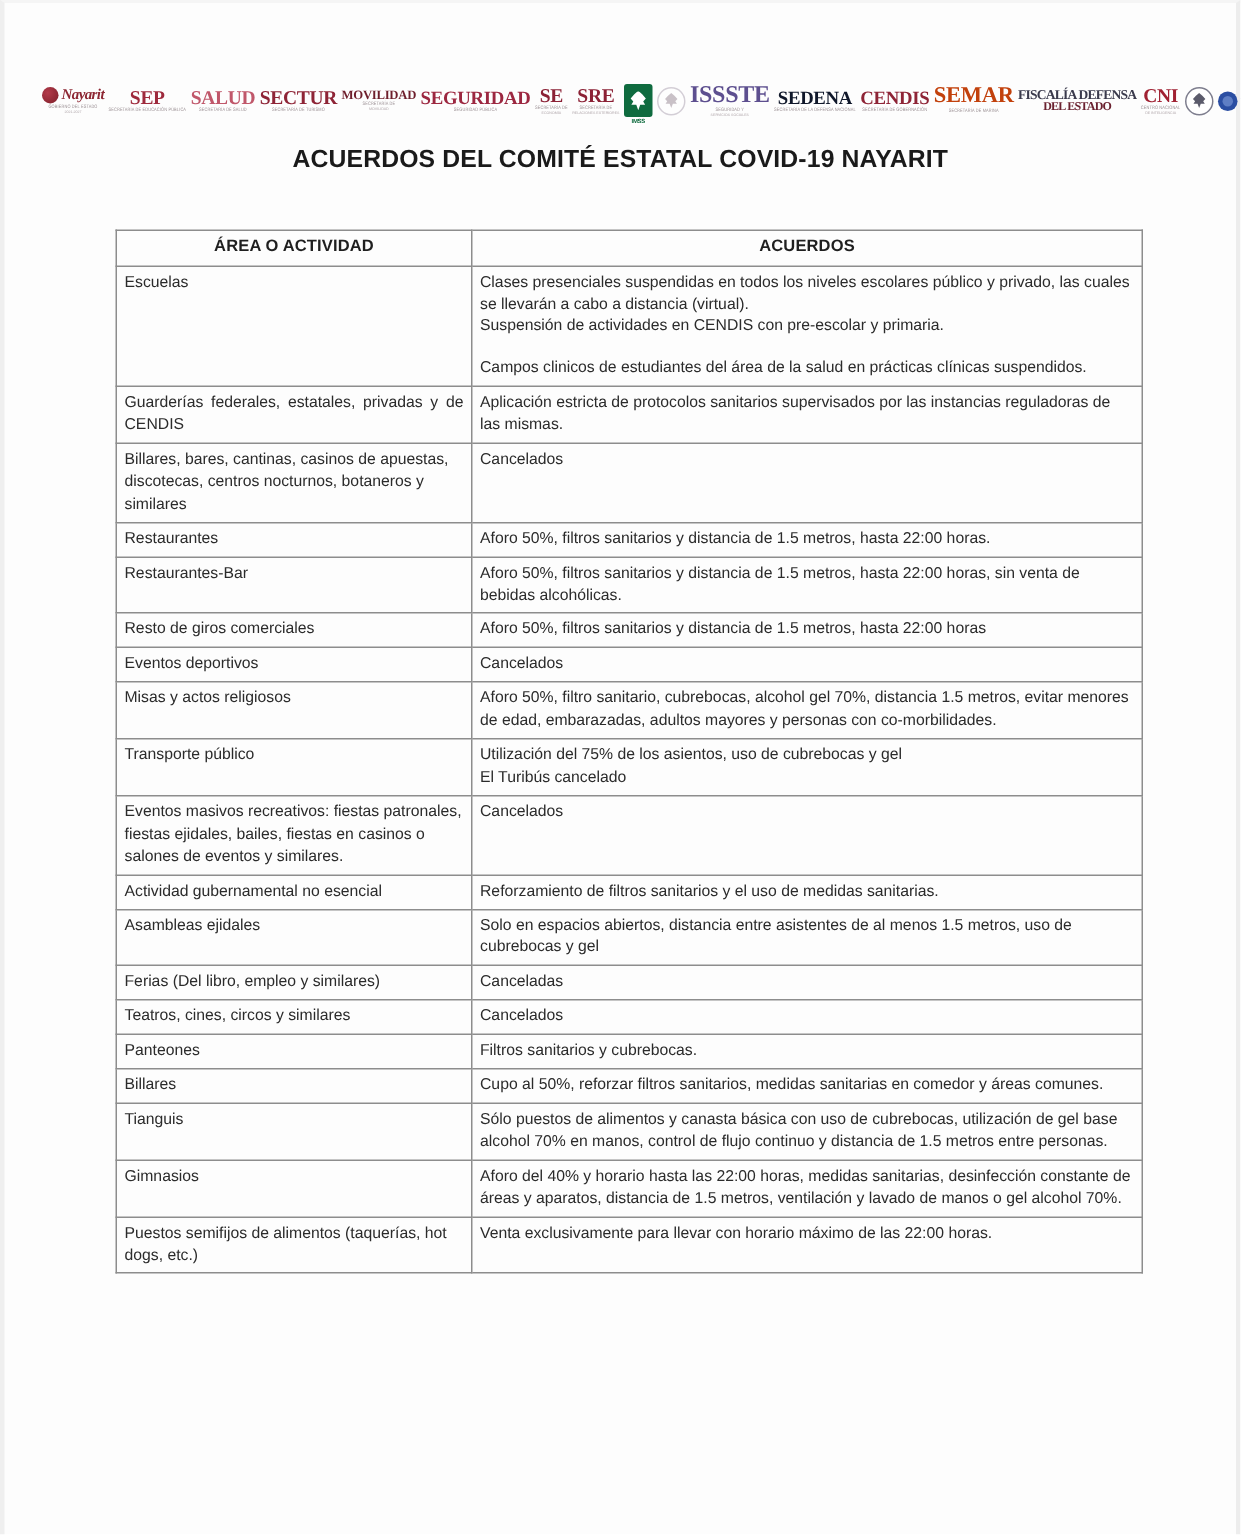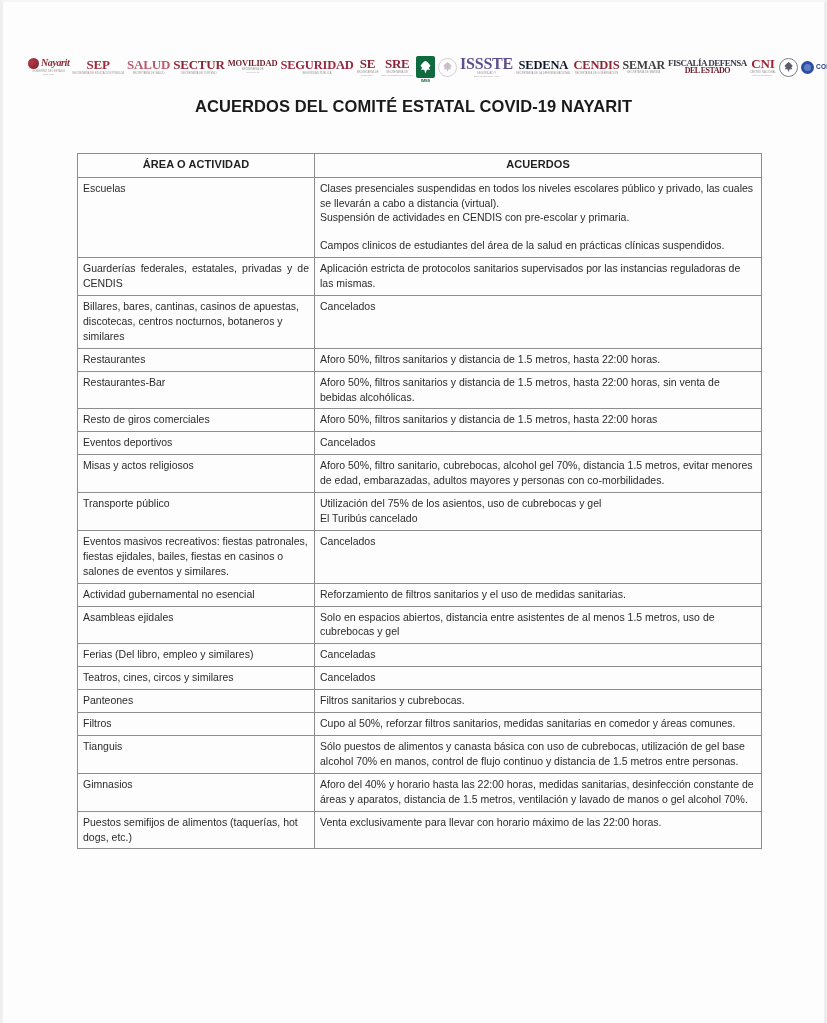--- a/index.html
+++ b/index.html
@@ -61,20 +61,21 @@
   }
   .logo-sub2 {
     font-size: 2.4px;
     color: #b0a6aa;
     white-space: nowrap;
     margin-top: 0.5px;
   }
 
   .lg-nayarit .mark {
     display: flex;
+    align-items: center;
     gap: 2px;
   }
   .lg-nayarit .seal {
     width: 11px; height: 11px;
     border-radius: 50%;
     background: radial-gradient(circle at 35% 35%, #b33b4a 0%, #8d2733 70%, #6f1d27 100%);
     flex: 0 0 auto;
   }
   .lg-nayarit .script {
     font-family: "Liberation Serif", serif;
@@ -88,21 +89,21 @@
   .lg-sep .logo-word   { font-size: 13px; color: #9e2a3c; font-family:"Liberation Serif",serif; }
   .lg-salud .logo-word { font-size: 13px; color: #c0576a; font-family:"Liberation Serif",serif; }
   .lg-sectur .logo-word{ font-size: 13px; color: #8e2436; font-family:"Liberation Serif",serif; }
   .lg-movilidad .logo-word { font-size: 8.5px; color: #6e1f2c; font-family:"Liberation Serif",serif; }
   .lg-seguridad .logo-word { font-size: 12.5px; color: #9c2740; font-family:"Liberation Serif",serif; }
   .lg-se .logo-word    { font-size: 13px; color: #8b2135; font-family:"Liberation Serif",serif; }
   .lg-sre .logo-word   { font-size: 13px; color: #8b2135; font-family:"Liberation Serif",serif; }
   .lg-issste .logo-word{ font-size: 16px; color: #5d4f8f; font-family:"Liberation Serif",serif; }
   .lg-sedena .logo-word{ font-size: 12.5px; color: #0f172a; font-family:"Liberation Serif",serif; }
   .lg-segob .logo-word { font-size: 12.5px; color: #8e2436; font-family:"Liberation Serif",serif; }
-  .lg-semar .logo-word { font-size: 12px; color: #404040; font-family:"Liberation Serif",serif; }
+  .lg-semar .logo-word { font-size: 15px; color: #c2410c; font-family:"Liberation Serif",serif; }
   .lg-cni .logo-word   { font-size: 13px; color: #a02132; font-family:"Liberation Serif",serif; }
   .lg-copamex .logo-word { font-size: 6.5px; color: #1f3b87; font-weight: bold; letter-spacing: 0.2px; }
 
   .imss-box {
     width: 19px; height: 22px;
     background: #0f6b3f;
     border-radius: 2px;
     display: flex; align-items: center; justify-content: center;
     position: relative;
   }
@@ -439,21 +440,21 @@
               <div>Cancelados</div>
             </td>
           </tr>
           <tr>
             <td>Panteones</td>
             <td>
               <div>Filtros sanitarios y cubrebocas.</div>
             </td>
           </tr>
           <tr>
-            <td>Filtros</td>
+            <td>Billares</td>
             <td>
               <div>Cupo al 50%, reforzar filtros sanitarios, medidas sanitarias en comedor y áreas comunes.</div>
             </td>
           </tr>
           <tr>
             <td>Tianguis</td>
             <td>
               <div>Sólo puestos de alimentos y canasta básica con uso de cubrebocas, utilización de gel base alcohol 70% en manos, control de flujo continuo y distancia de 1.5 metros entre personas.</div>
             </td>
           </tr>

